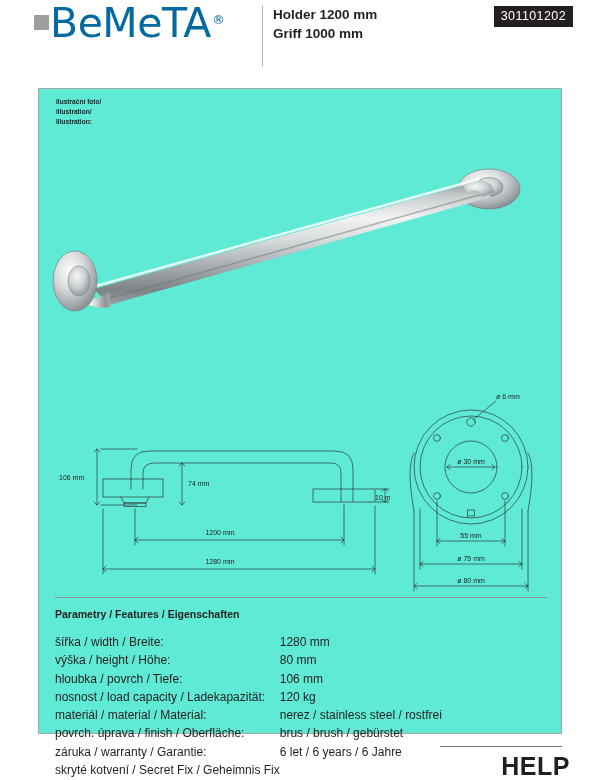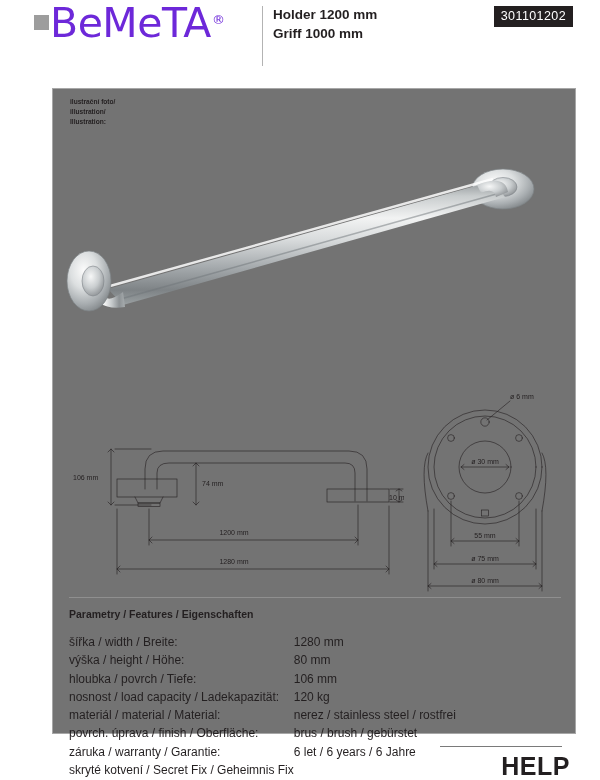--- a/index.html
+++ b/index.html
@@ -30,21 +30,21 @@
     width: 15px; height: 15px;
     background: #9d9d9d;
     margin-top: 9px;
     margin-right: 1px;
   }
   .logo-text {
     font-size: 41px;
     font-weight: 400;
     letter-spacing: -0.5px;
     line-height: 0.95;
-    color: #6d28d9;
+    color: #0369a1;
     font-family: "DejaVu Sans", sans-serif;
     position: relative;
     top: -2px;
   }
   .logo-reg {
     font-size: 13px;
     vertical-align: super;
     position: relative;
     top: 2px;
     left: 1px;
@@ -75,25 +75,25 @@
     color: #ffffff;
     font-size: 12.5px;
     font-weight: normal;
     letter-spacing: 0.4px;
     padding: 3px 7px 4px 7px;
   }
 
   
   .panel {
     position: absolute;
-    left: 52px; top: 88px;
+    left: 38px; top: 88px;
     width: 524px; height: 646px;
     border: 1px solid #a7a7a7;
     box-sizing: border-box;
-    background: #737373;
+    background: #5eead4;
   }
 
   .illus-caption {
     position: absolute;
     left: 17px; top: 8px;
     font-size: 6.6px;
     font-weight: bold;
     line-height: 1.55;
     color: #231f20;
   }

